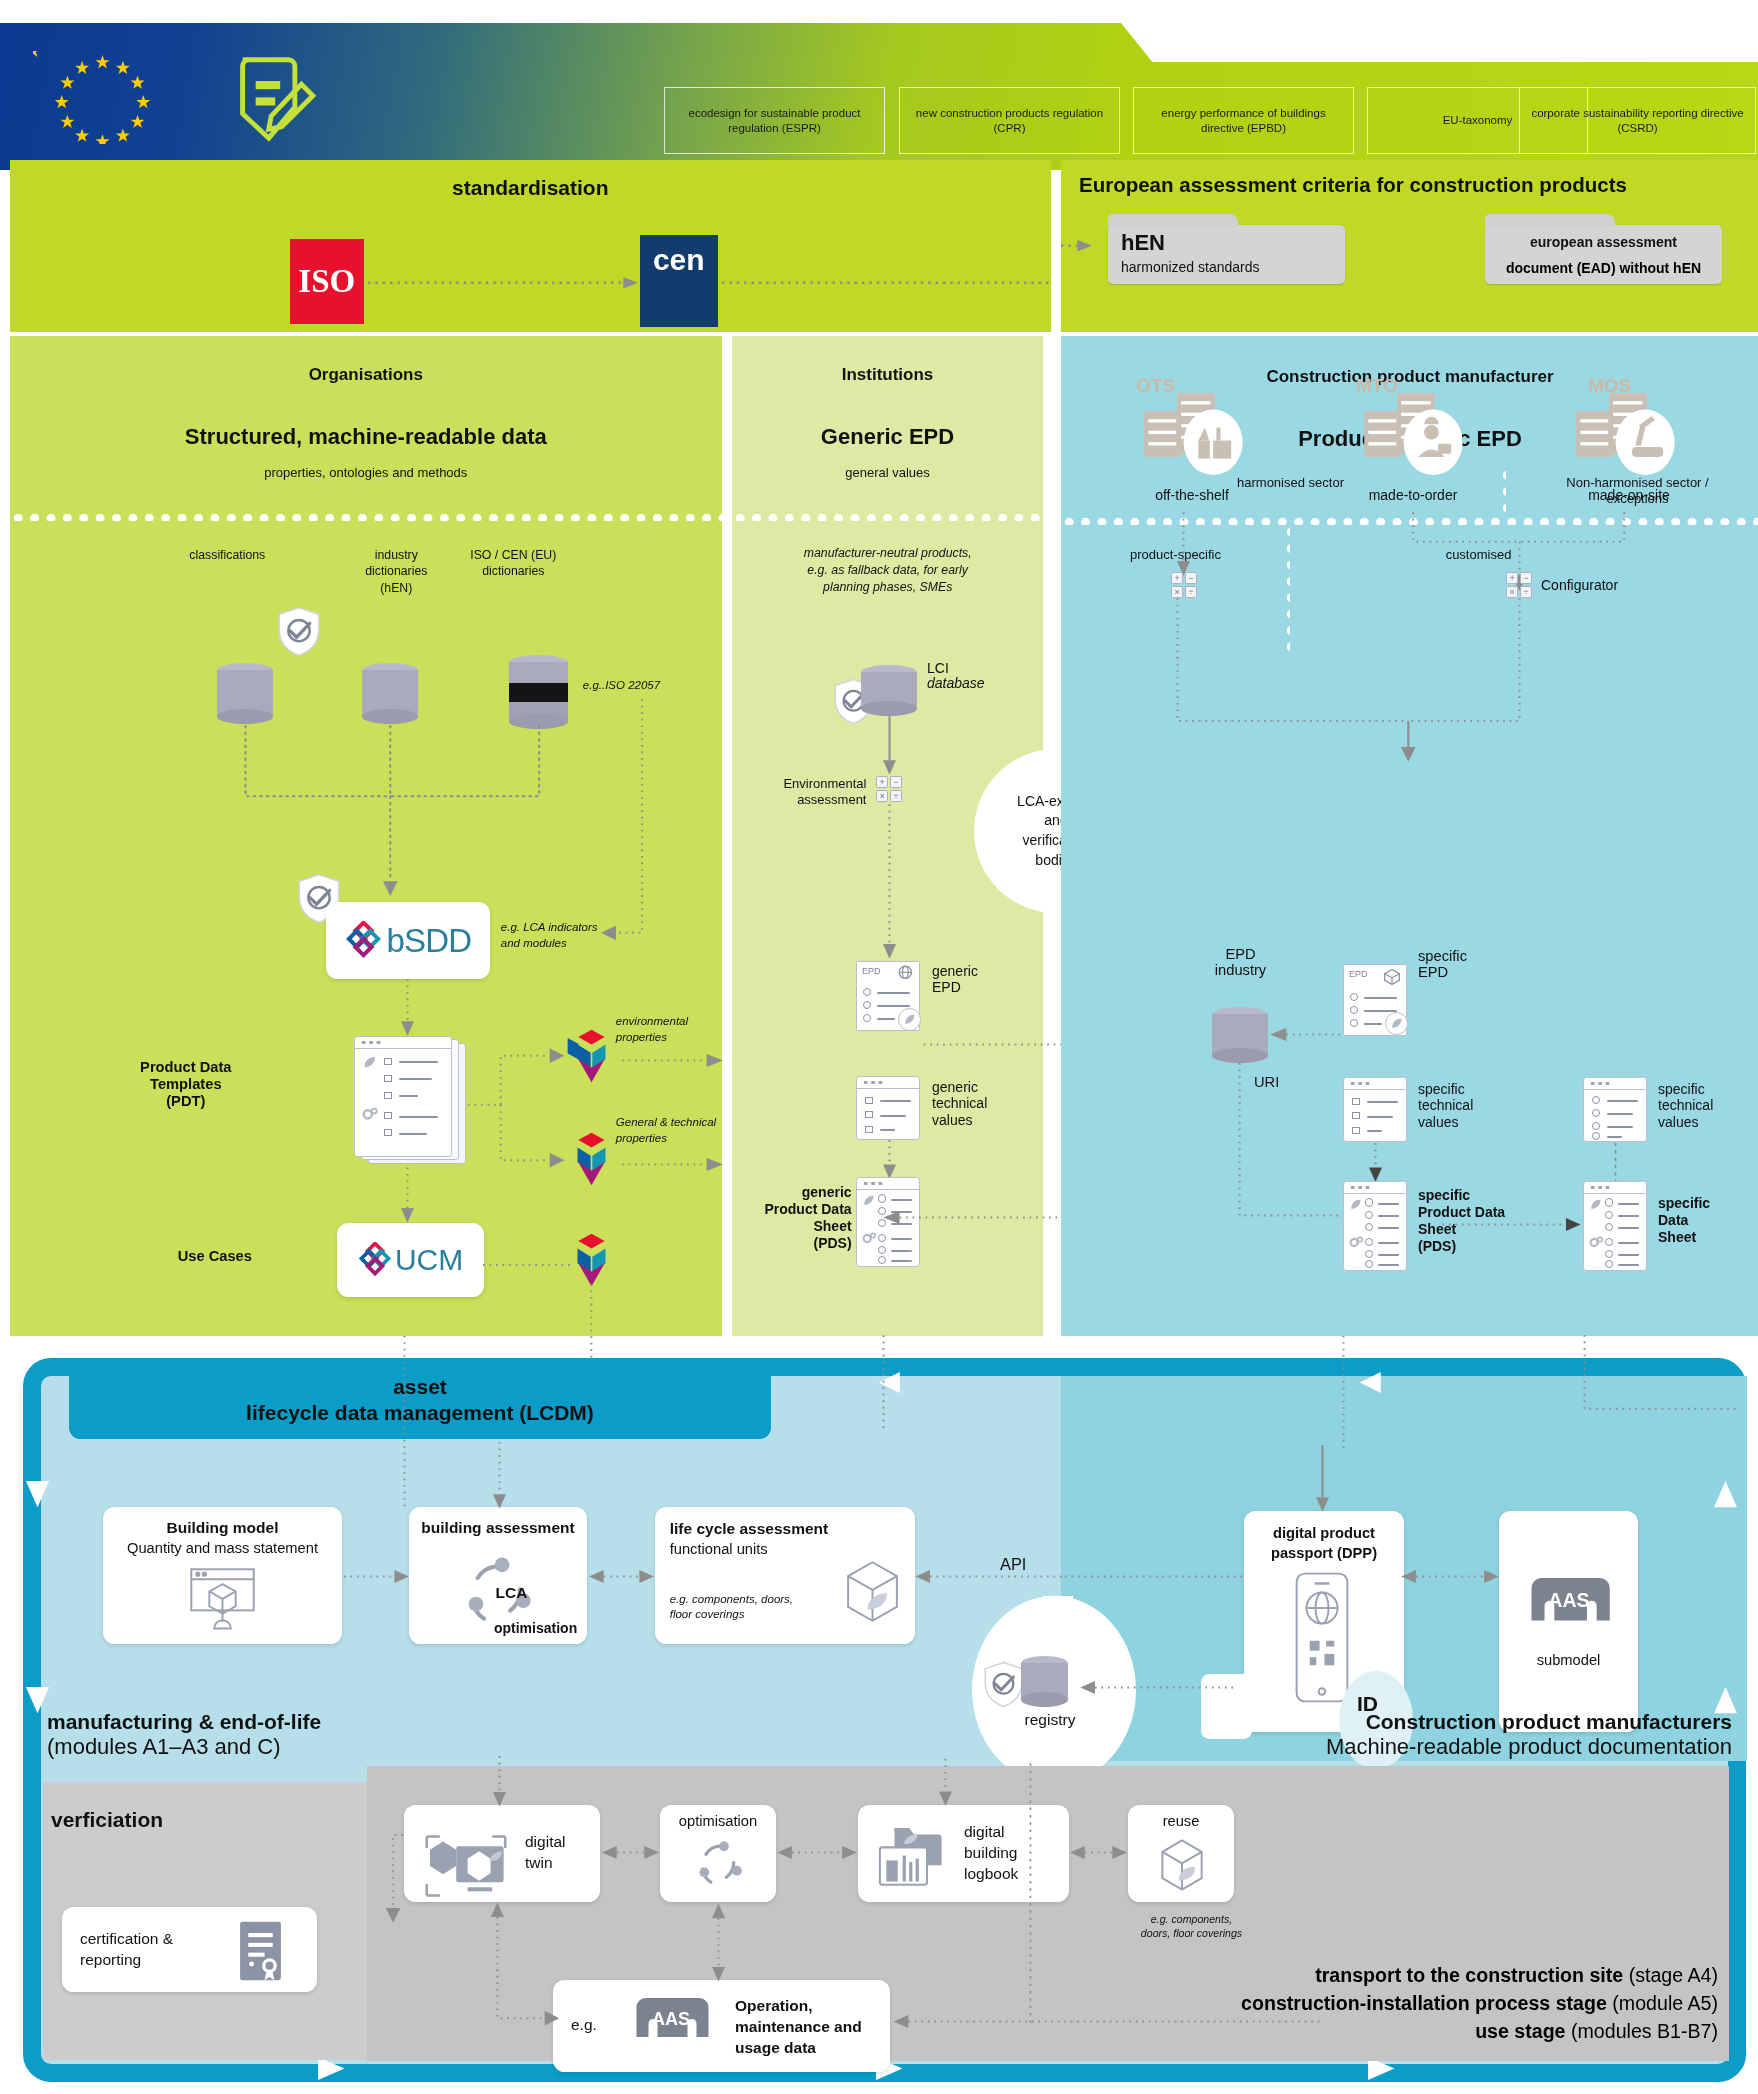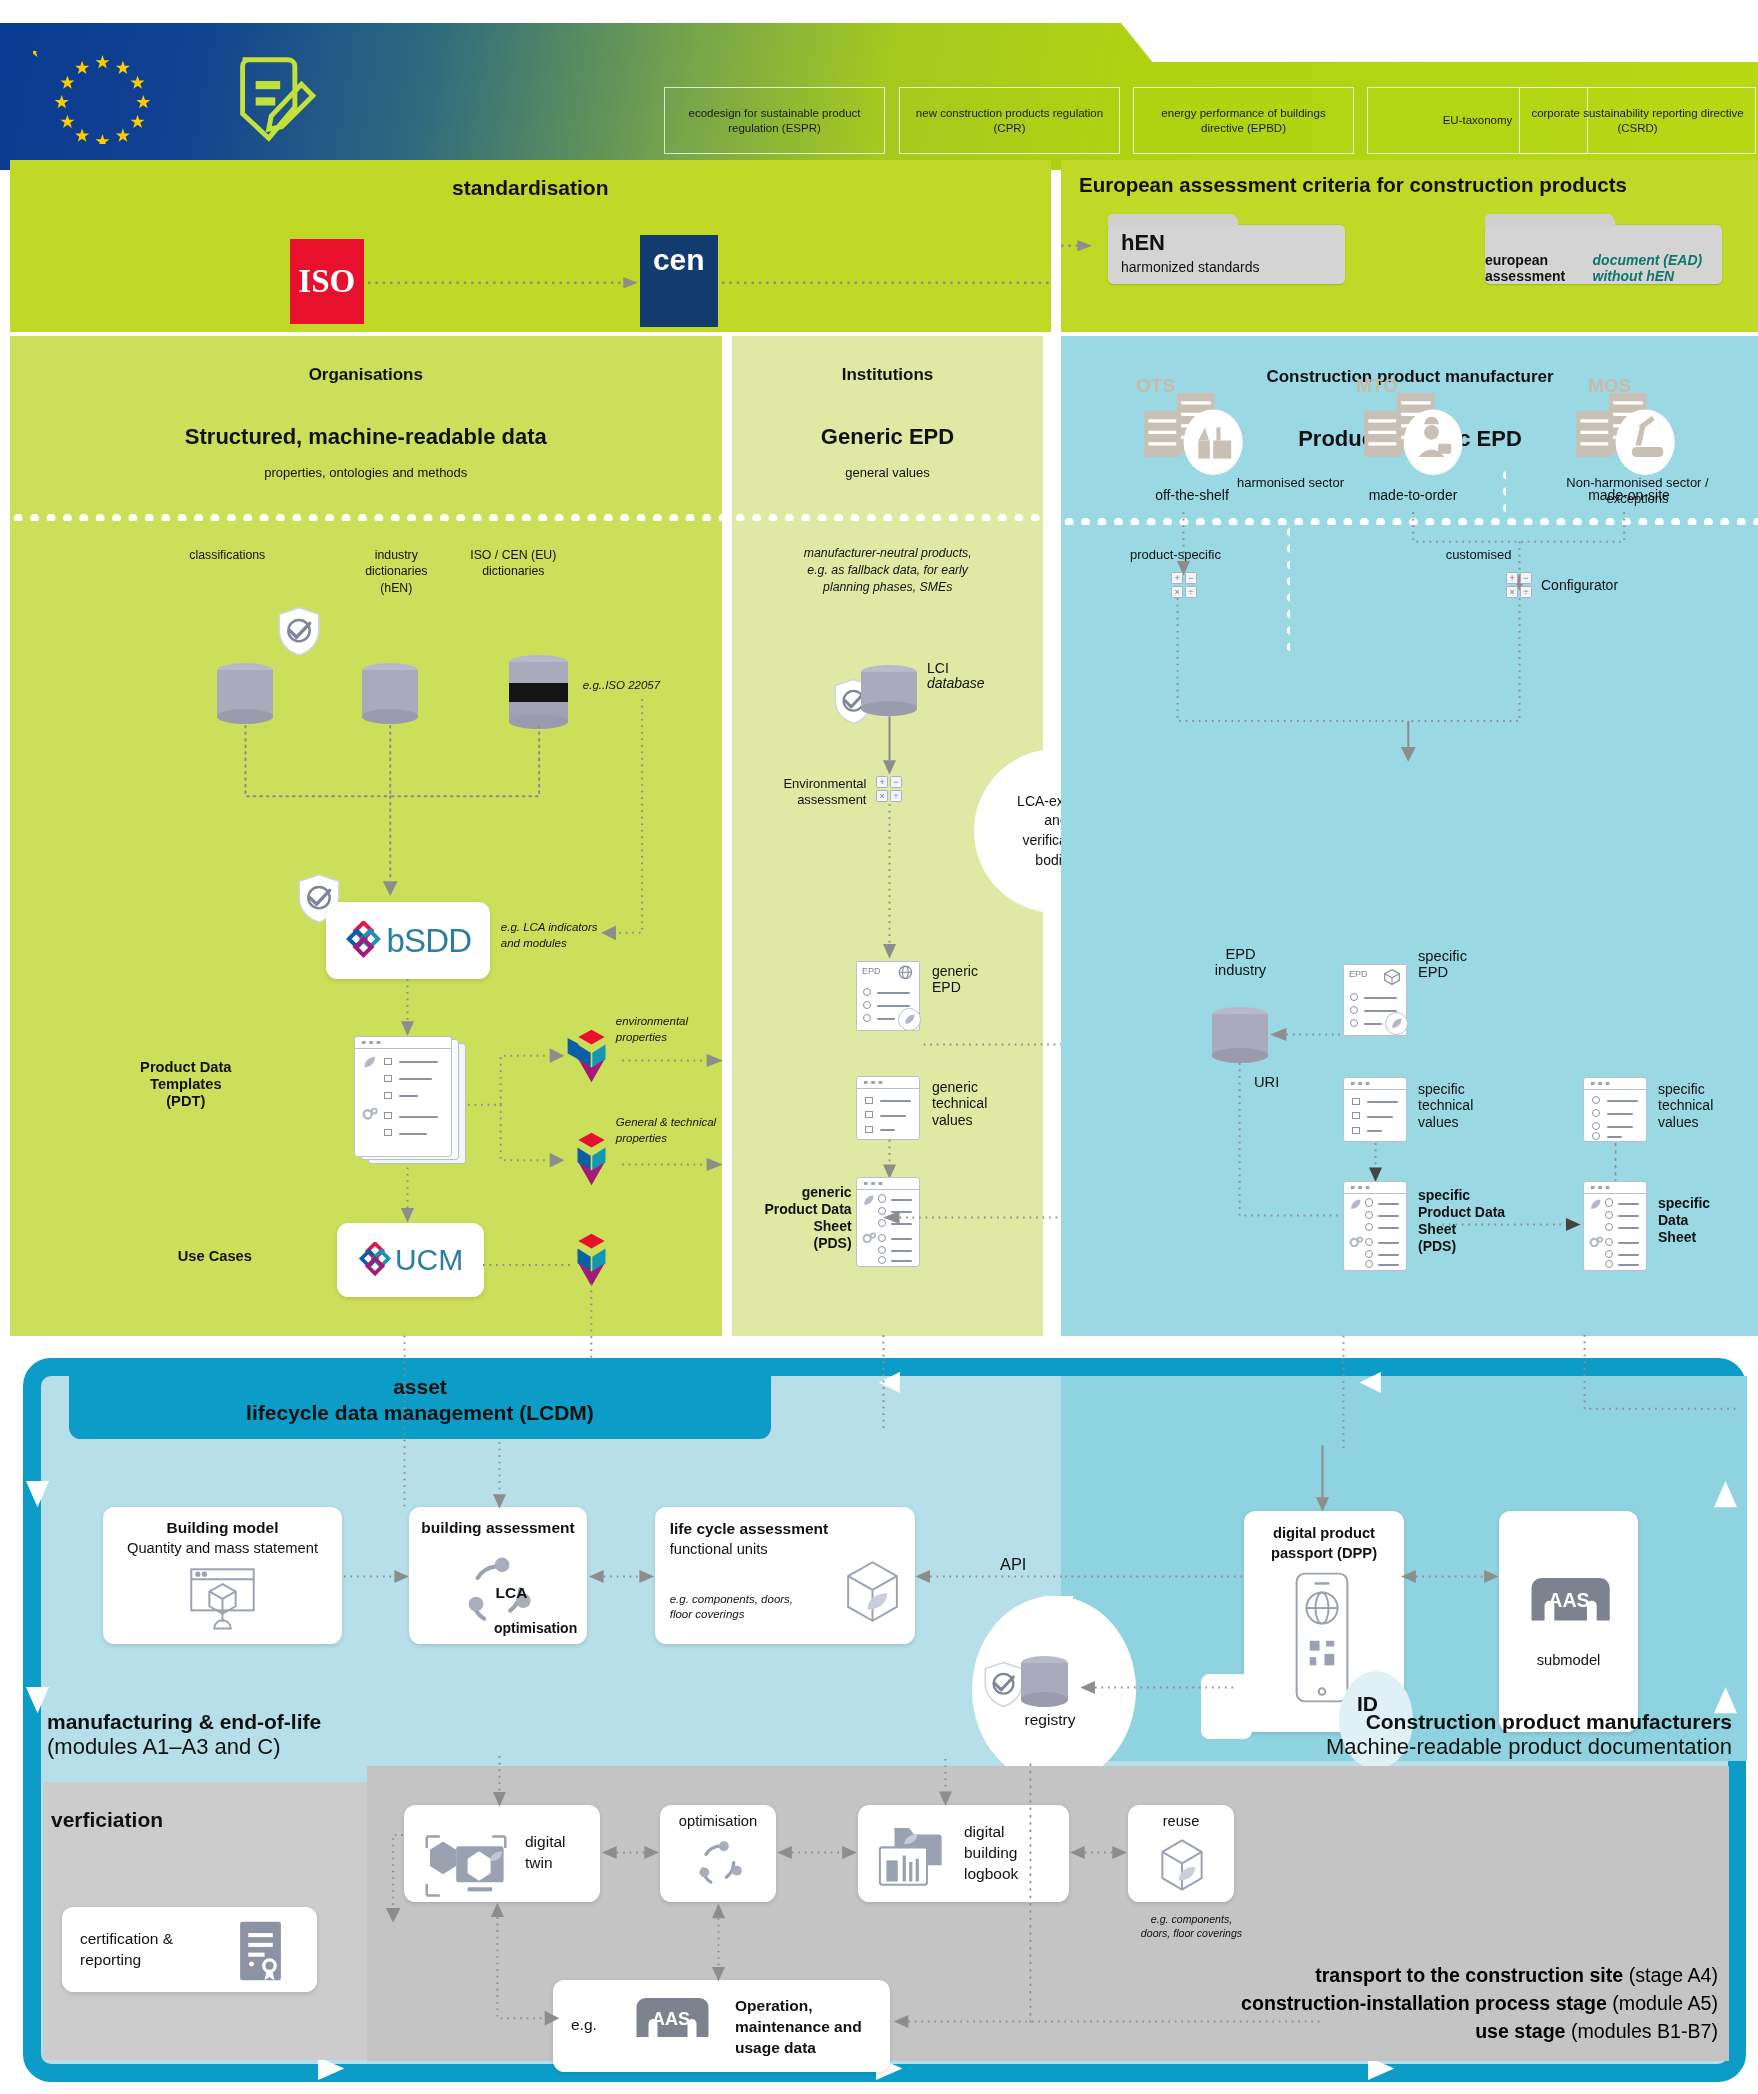--- a/index.html
+++ b/index.html
@@ -244,24 +244,24 @@
     <svg width="31" height="11.5" viewBox="0 0 38 14">
         <line x1="0" y1="7" x2="20" y2="7" stroke="#8d8d8d" stroke-width="3" stroke-dasharray="3 6"></line>
         <polygon points="20,0 38,7 20,14" fill="#8d8d8d"></polygon>
       </svg>
   </div>
   <div class="abs folder" style="left:47px; top:65px; width:237px; height:59px;">
     <div class="folder-tab"></div>
     <div class="abs" style="left:13px; top:4.9px; font-size:22px; font-weight:bold; color:#111;">hEN</div>
     <div class="abs" style="left:13px; top:34px; font-size:14px; color:#111;">harmonized standards</div>
   </div>
-  <div class="abs folder" style="left:424px; top:65px; width:237px; height:59px; display:flex; align-items:flex-end; justify-content:center;gap:10px;">
+  <div class="abs folder" style="left:424px; top:65px; width:237px; height:59px; display:flex; flex-direction:column; align-items:center; justify-content:center;gap:10px;">
     <div class="folder-tab"></div>
     <div style="font-size:14px; font-weight:bold; color:#111;">european assessment</div>
-    <div style="font-size:14px; font-weight:bold; color:#0f766e;font-style:italic;">document (EAD) without hEN</div>
+    <div style="font-size:14px; font-weight:bold; color:#000000;">document (EAD) without hEN</div>
   </div>
 </div>
 
 <div class="abs" id="col-org">
   <div class="abs col-head1" style="top:29px;">Organisations</div>
   <div class="abs col-head2" style="top:88px;">Structured, machine-readable data</div>
   <div class="abs col-head3" style="top:129px;">properties, ontologies and methods</div>
   <div class="abs dotline" style="left:0; top:178px; width:712px;"></div>
 
   <div class="abs lbl" style="left:152px; top:211px; width:131px; text-align:center;">classifications</div>

